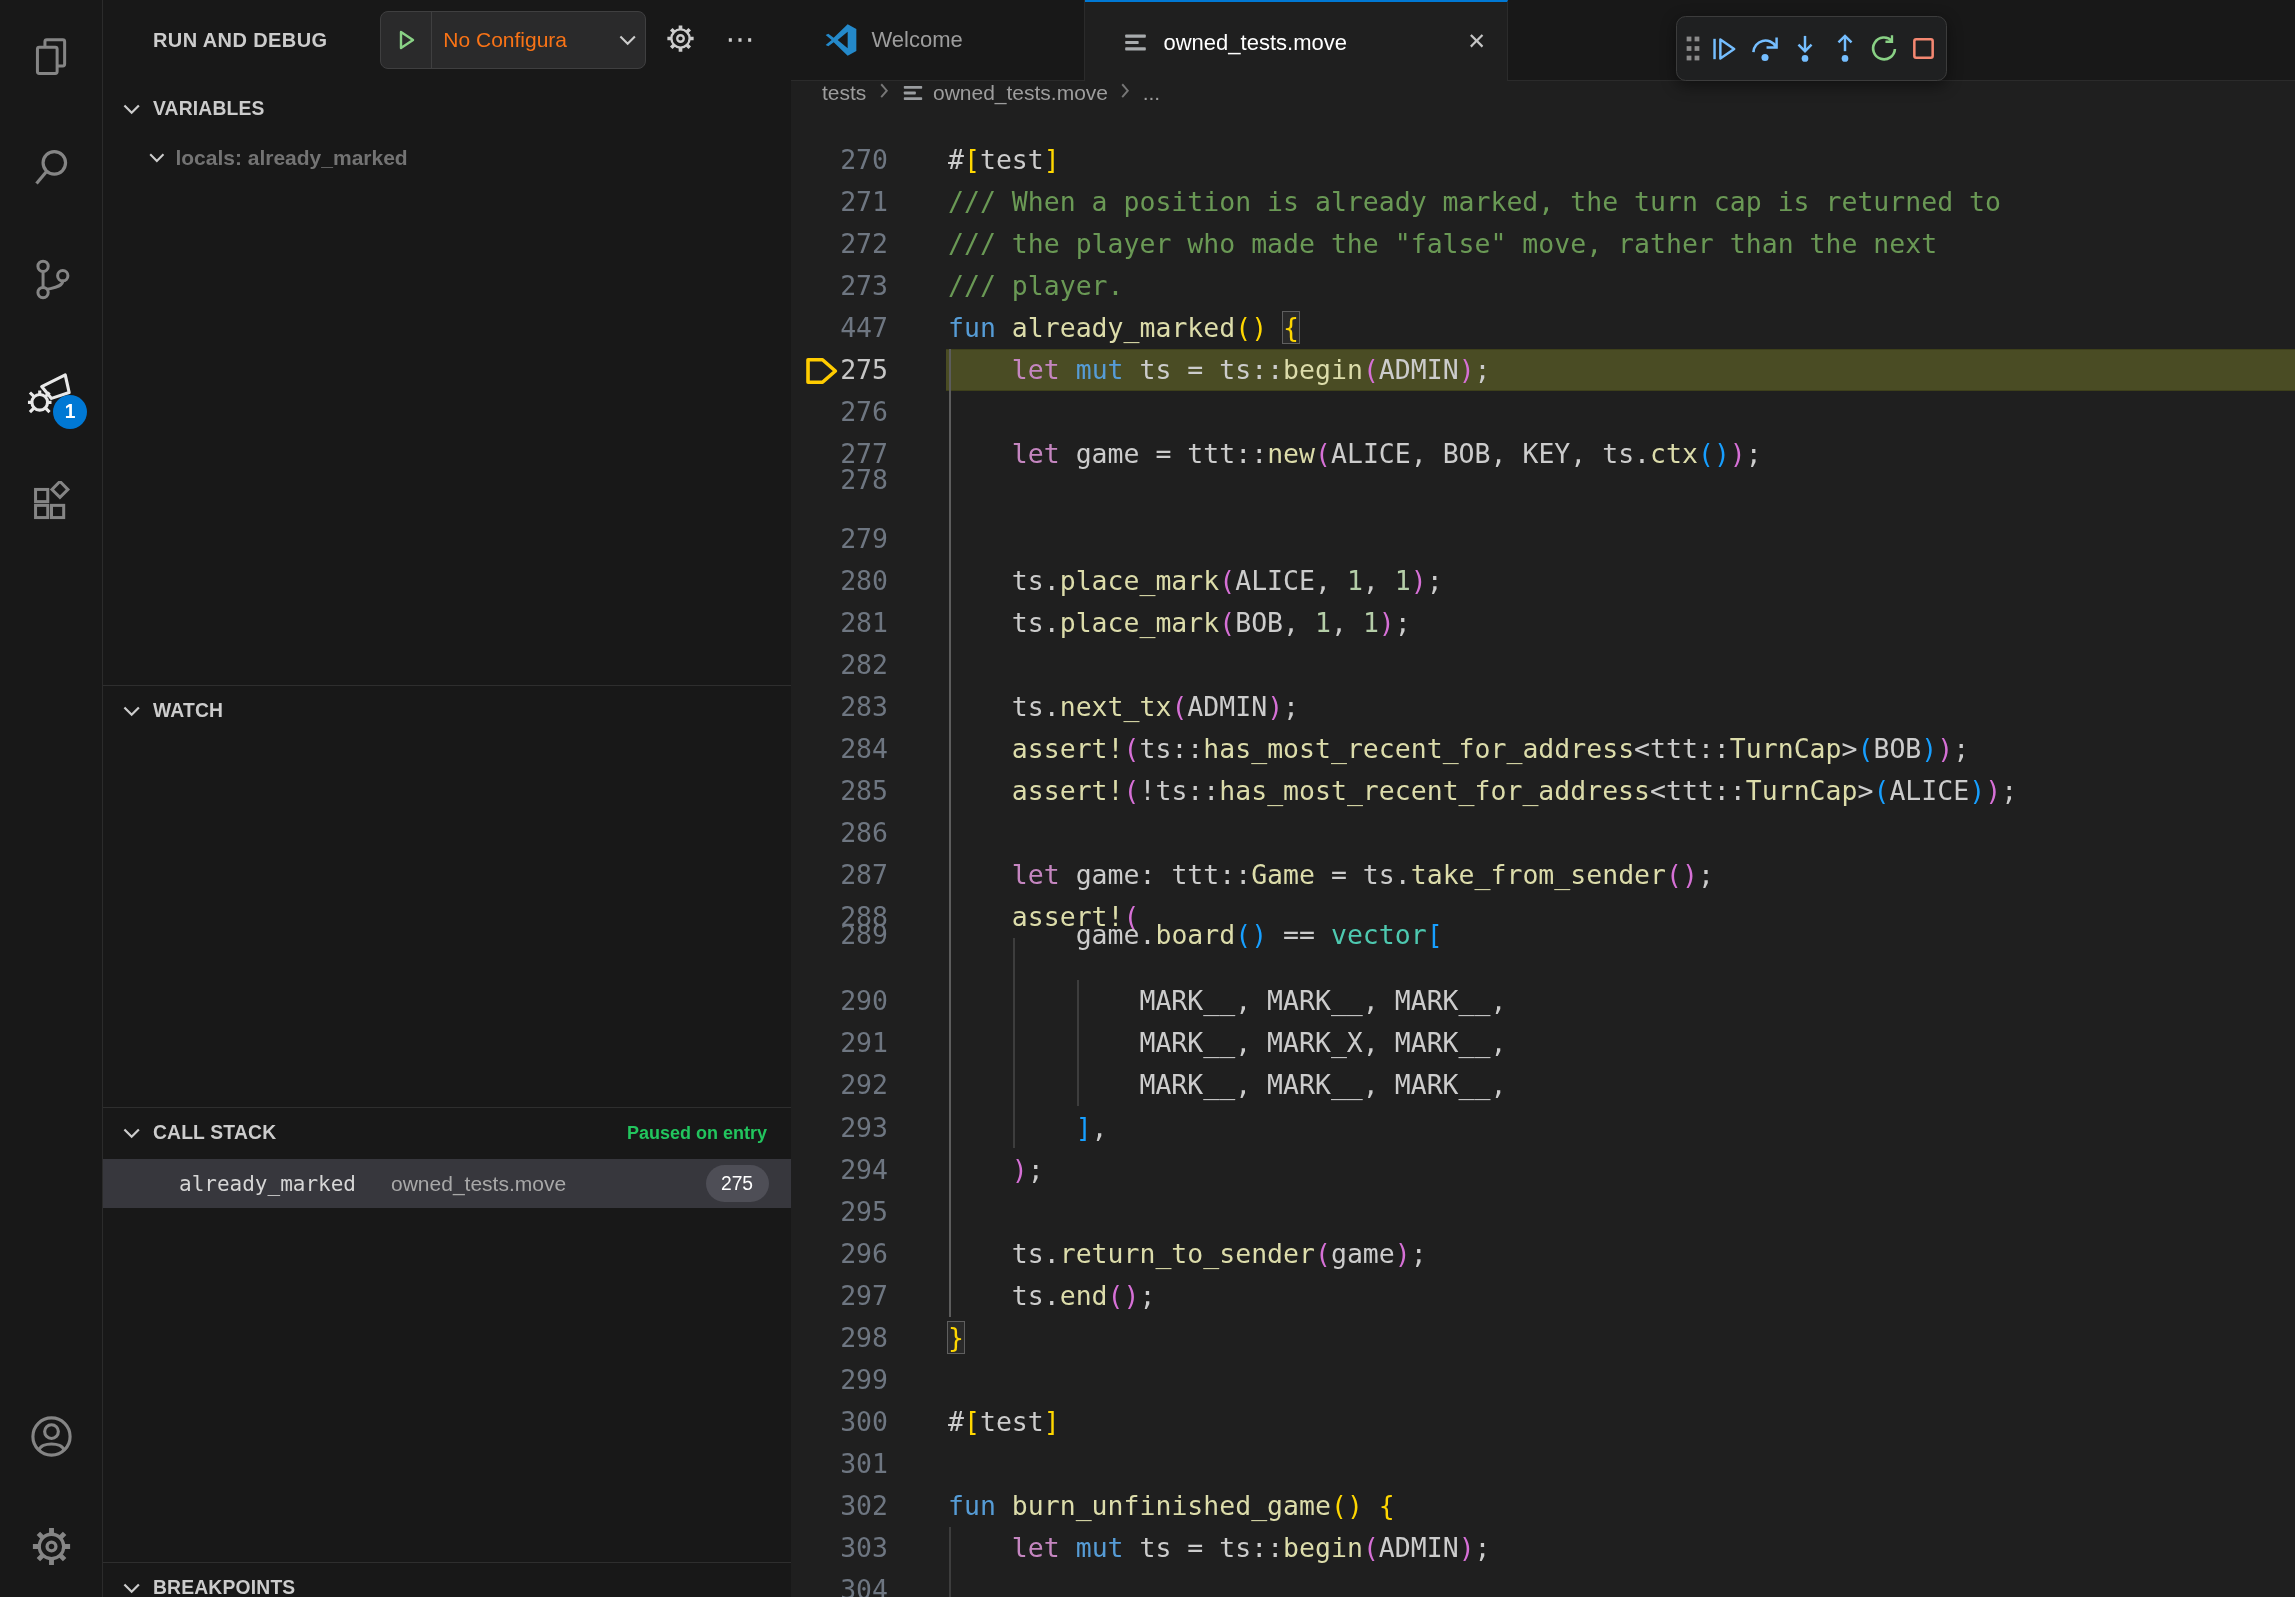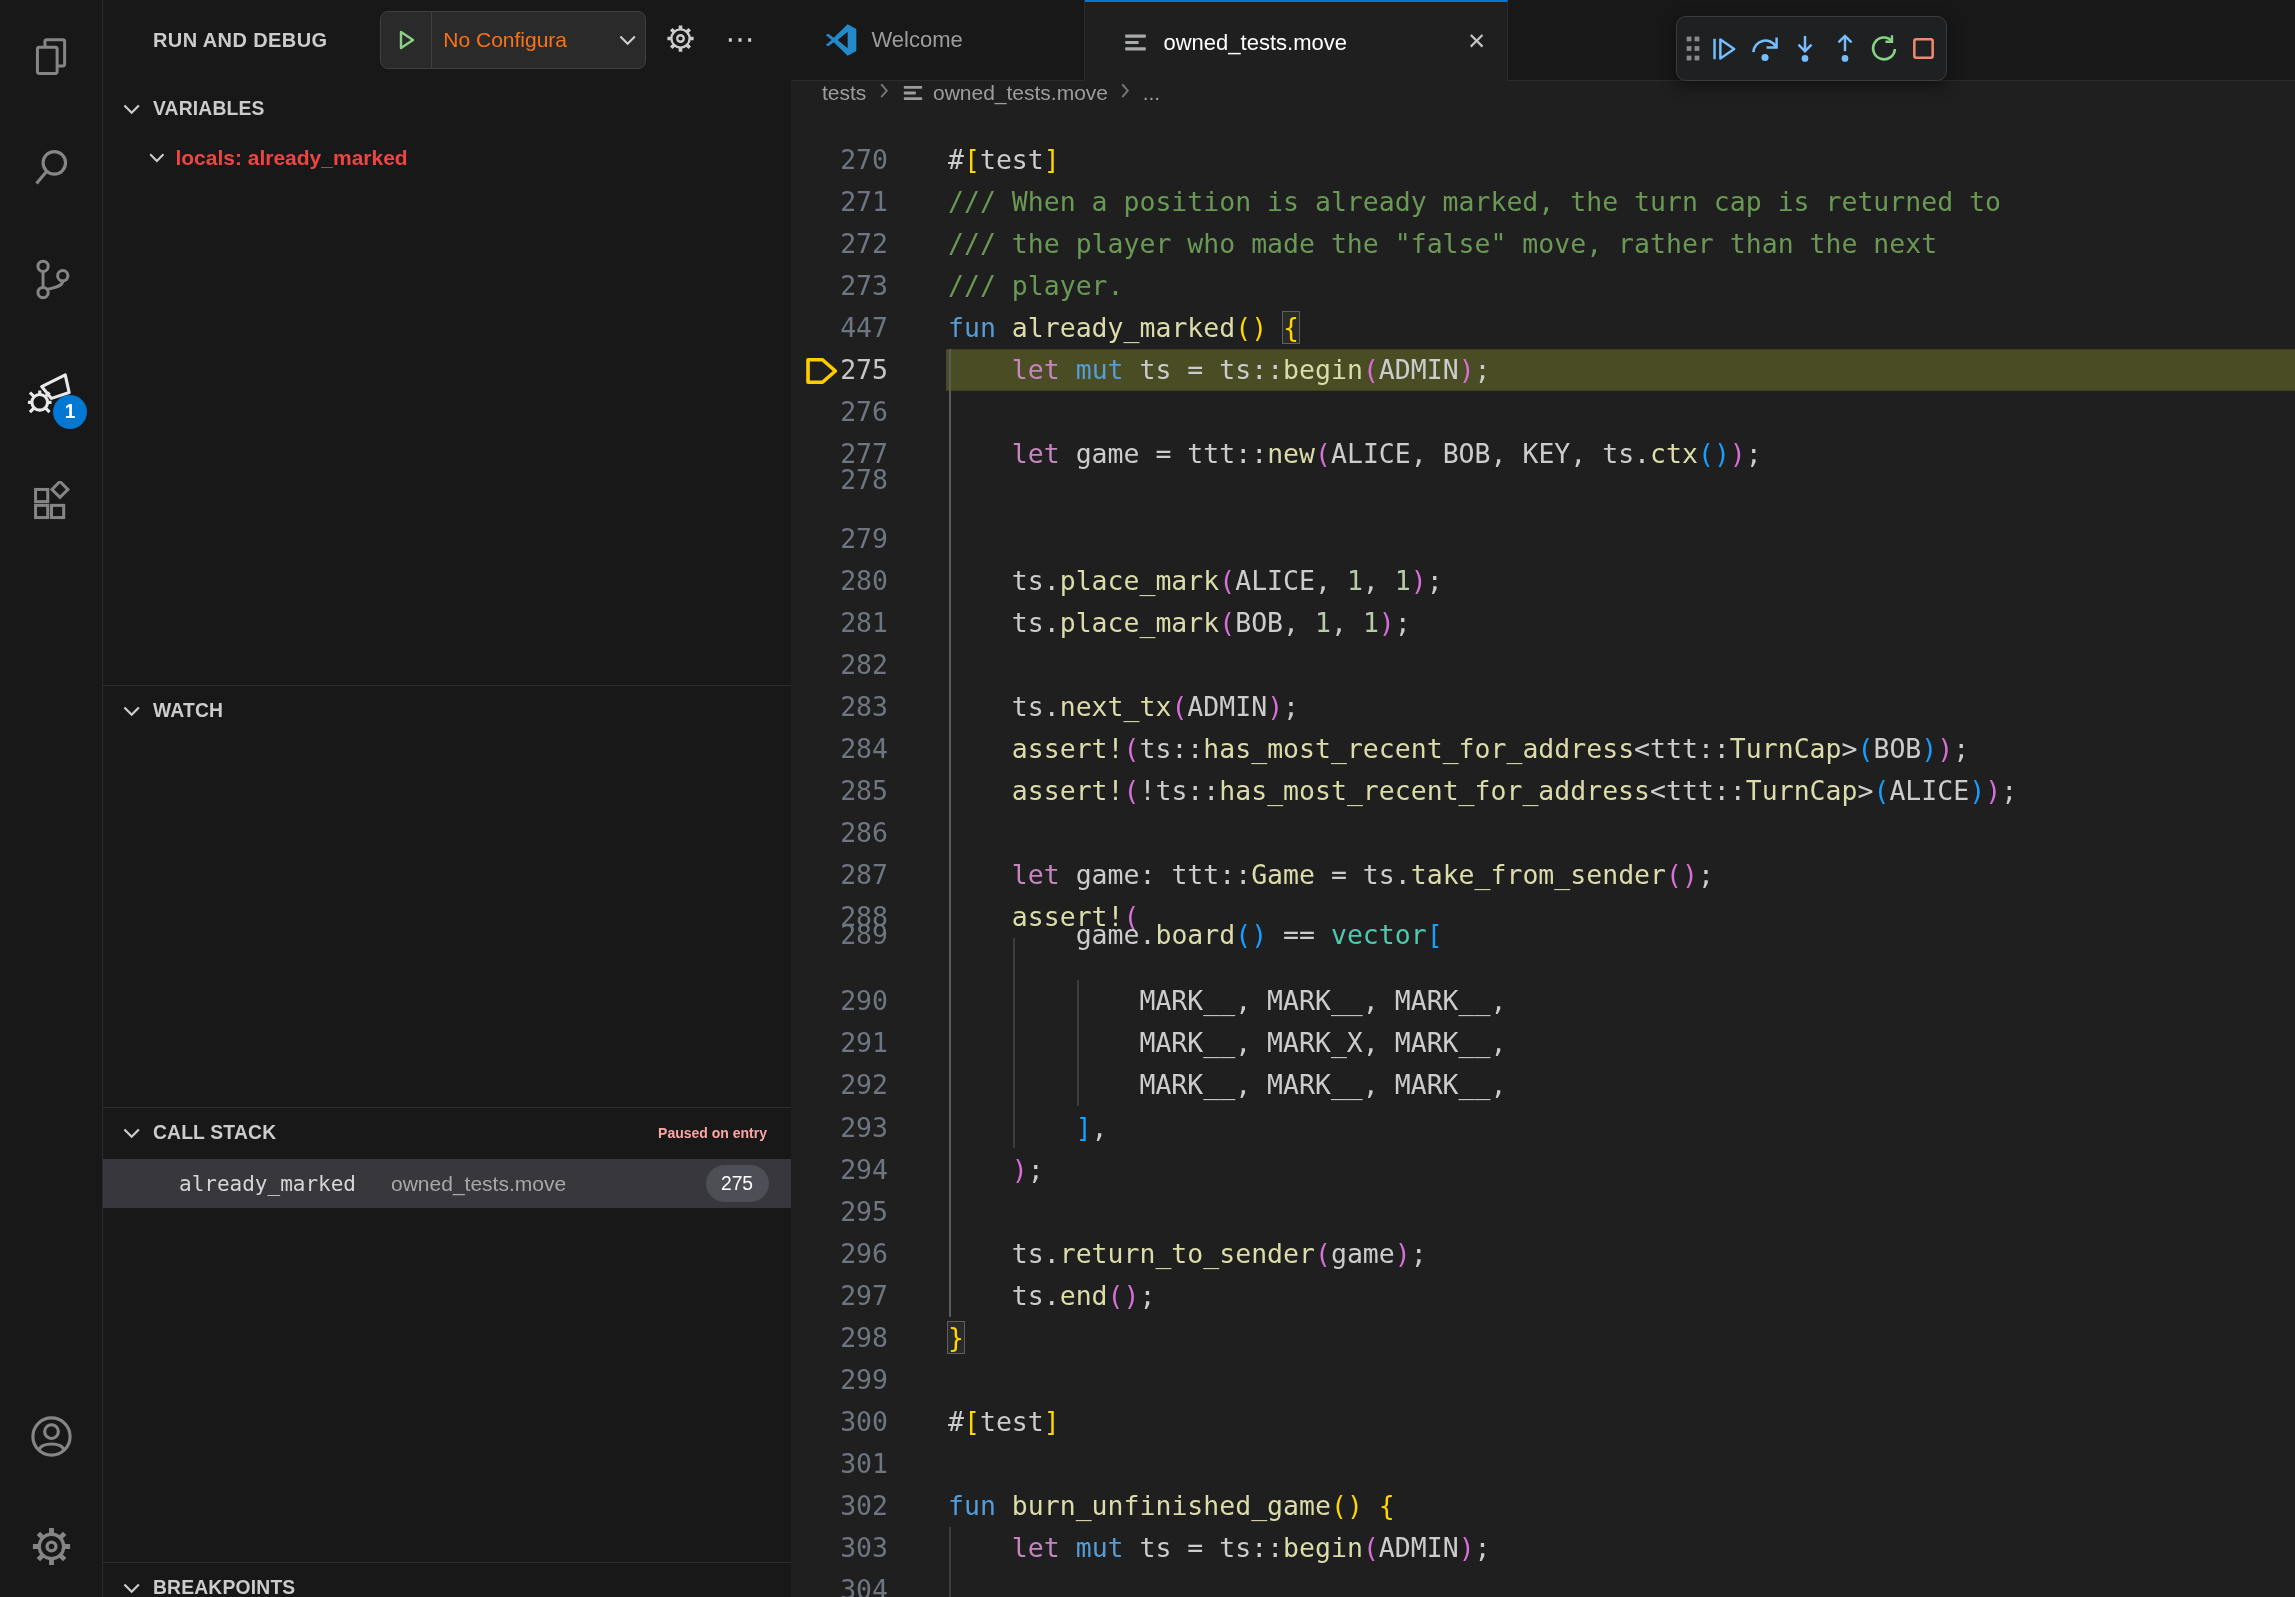--- a/index.html
+++ b/index.html
@@ -22,25 +22,25 @@
               border:0.8px solid #3f3f40;border-radius:8px;display:flex;align-items:center;overflow:hidden;}
   #config-ctl .play{width:50px;height:100%;display:flex;align-items:center;justify-content:center;border-right:0.8px solid #3f3f40;}
   #config-ctl .cfg-label{flex:1;padding-left:11.3px;font-size:21px;color:#f97316;white-space:nowrap;overflow:hidden;}
   #config-ctl .chev{width:35px;display:flex;align-items:center;justify-content:center;}
   .hdr-icon{position:absolute;top:14.5px;width:48px;height:48px;display:flex;align-items:center;justify-content:center;}
 
   .section-row{position:absolute;left:0;width:688px;height:50px;display:flex;align-items:center;}
   .section-sep{border-top:0.8px solid #2e2e2e;}
   .sec-chev{margin-left:19.3px;display:flex;}
   .sec-label{margin-left:11.3px;font-size:19.3px;font-weight:700;letter-spacing:0.2px;color:#cccccc;}
-  .sec-status{position:absolute;right:24px;font-size:14px;font-weight:700;color:#fca5a5;}
+  .sec-status{position:absolute;right:24px;font-size:18px;font-weight:700;color:#22c55e;}
 
   #locals-row{position:absolute;left:0;top:134px;width:688px;height:47px;display:flex;align-items:center;}
   #locals-row .sec-chev{margin-left:45px;}
-  #locals-row .loc-label{margin-left:9.7px;font-size:21px;font-weight:600;color:#ef4444;}
+  #locals-row .loc-label{margin-left:9.7px;font-size:21px;font-weight:600;color:#737373;}
 
   #frame-row{position:absolute;left:0;top:1159px;width:688px;height:49px;background:#37373d;display:flex;align-items:center;}
   .frame-name{margin-left:76px;font-family:"DejaVu Sans Mono",monospace;font-size:21px;color:#d6d6d6;}
   .frame-file{margin-left:35px;font-size:21px;color:#a8a8a8;}
   .frame-badge{position:absolute;right:22.5px;height:37px;min-width:37px;padding:0 13px;border-radius:18.5px;
                background:#4e4e56;color:#fff;font-size:19.3px;display:flex;align-items:center;justify-content:center;}
 
   
   #editor{left:791px;top:0;width:1504px;height:1597px;background:#1f1f1f;}
   #tabbar{position:absolute;left:0;top:0;width:1504px;height:80px;background:#181818;border-bottom:0.8px solid #2b2b2b;}

